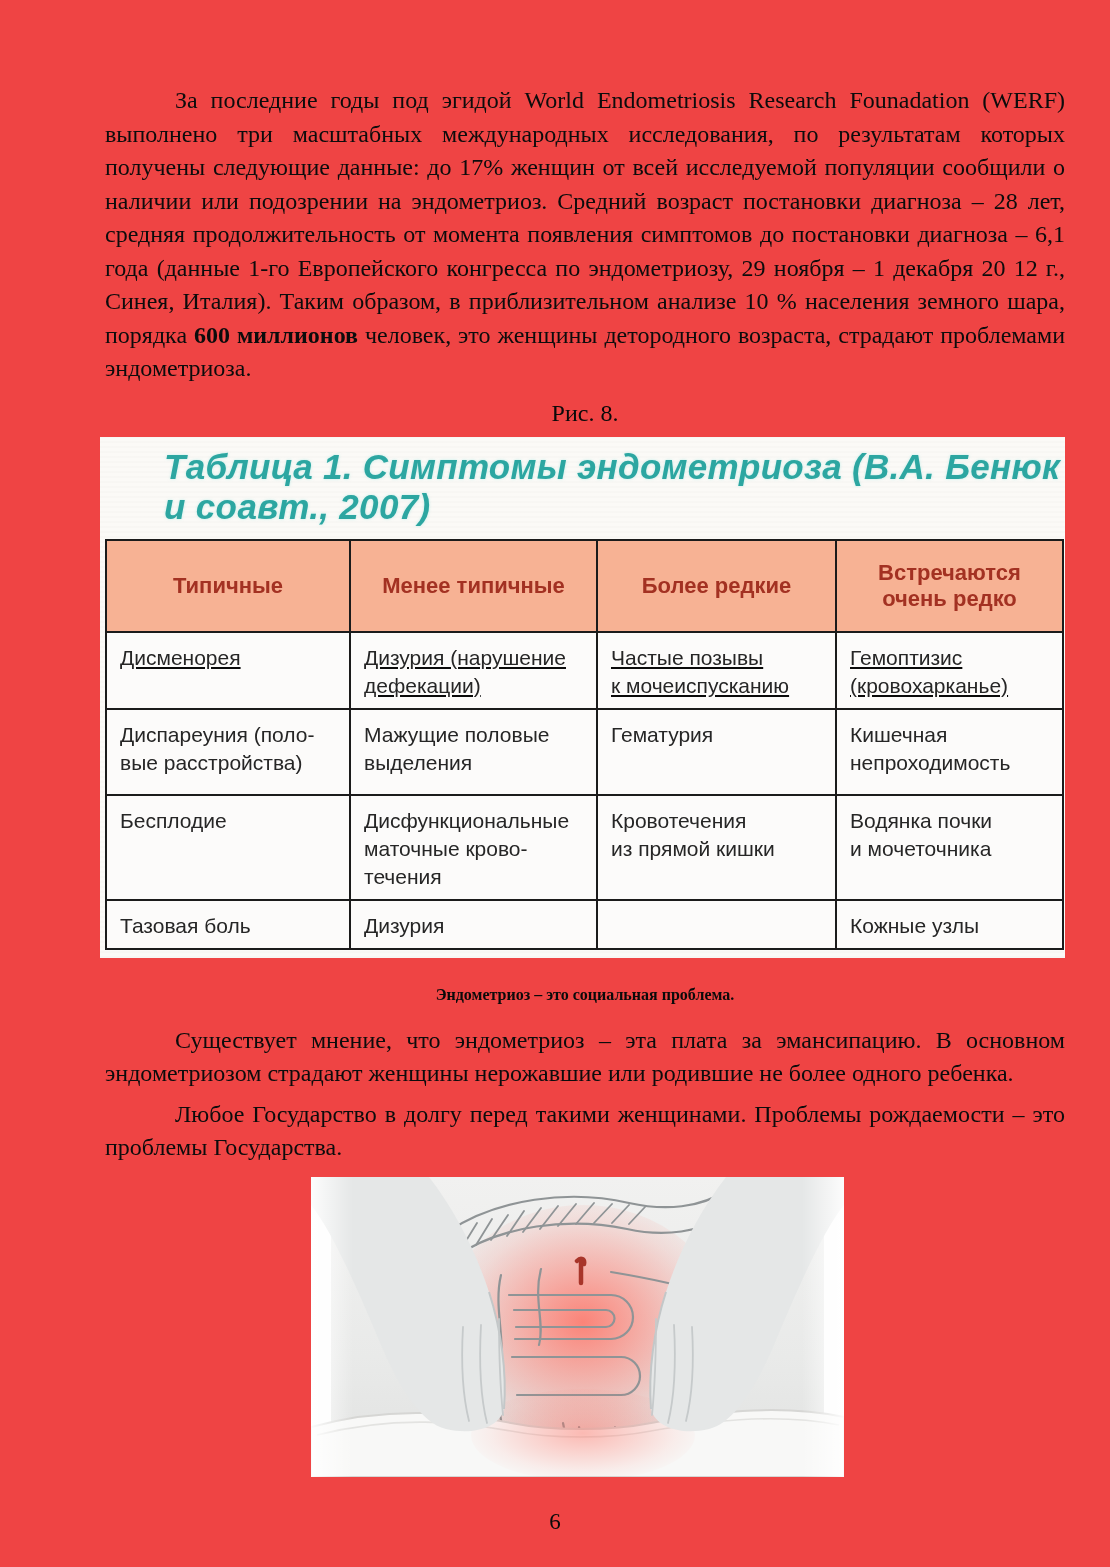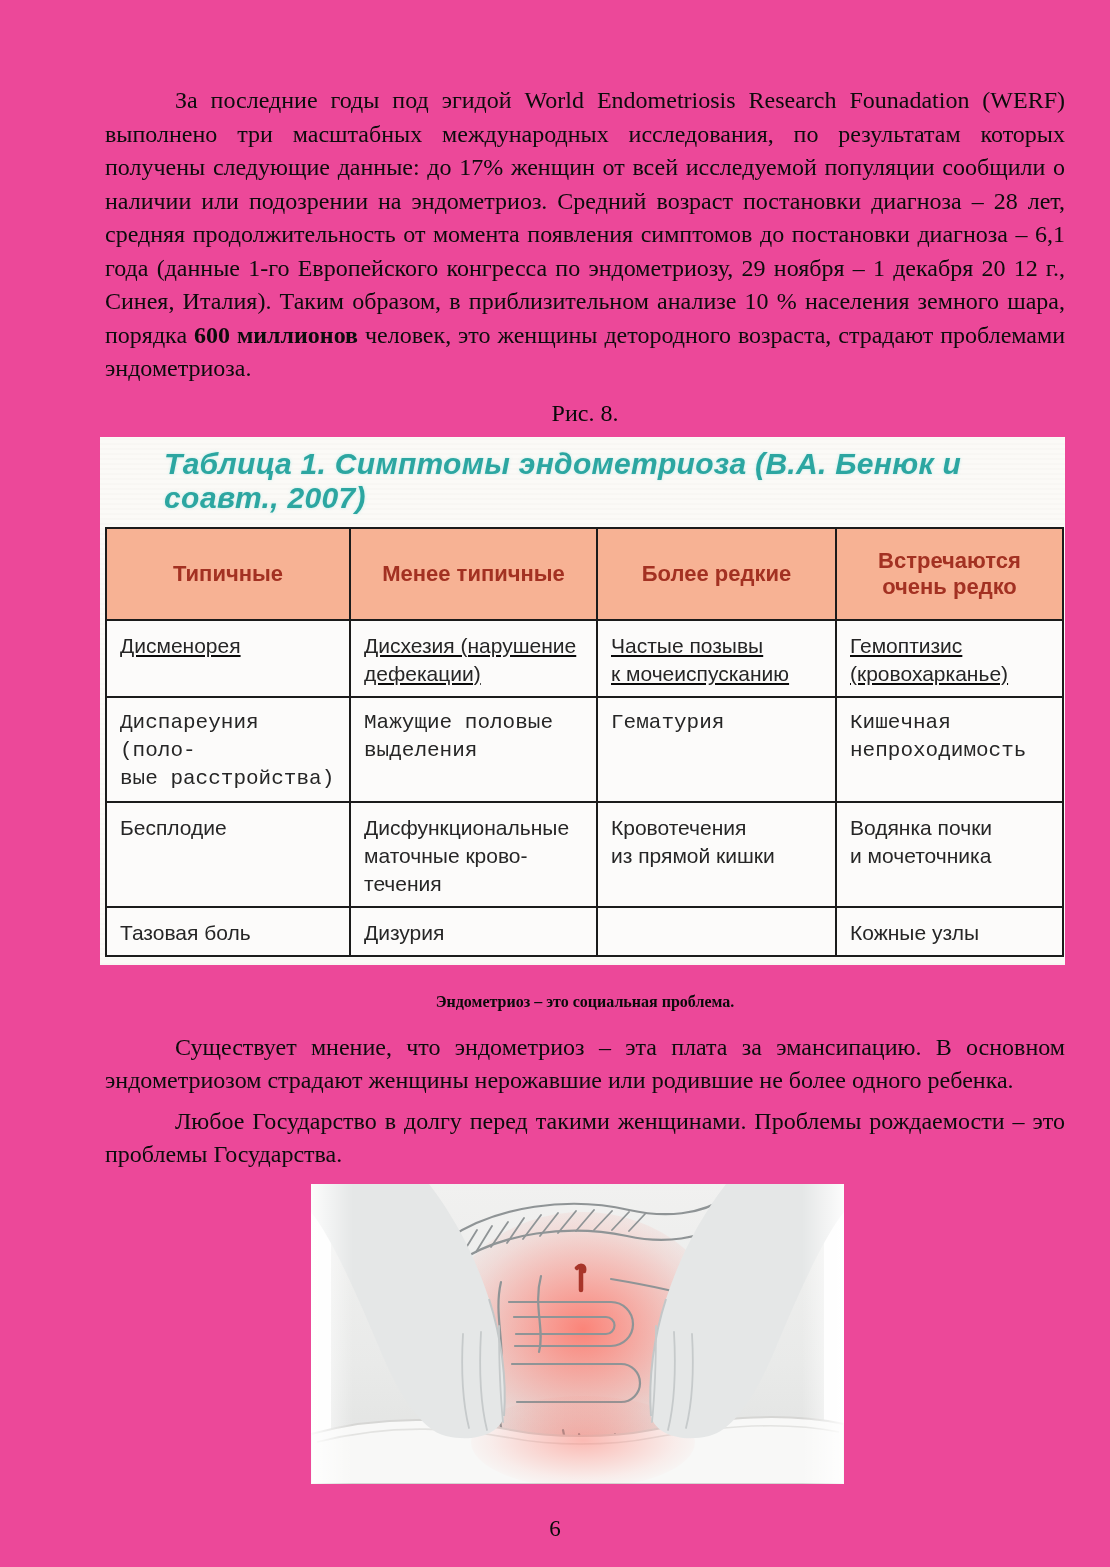--- a/index.html
+++ b/index.html
@@ -1,51 +1,51 @@
 <!DOCTYPE html>
 <html style="--table-title: #2ca6a1; --table-header-bg: #f7b294; --table-header-text: #a33122; --pain-glow: #ff6a5c;"><head>
 <meta charset="utf-8">
 <style>
   html,body { margin:0; padding:0; background:#ffffff; }
   .page {
-    position:relative; width:1110px; height:1567px; background:#ec4899;
+    position:relative; width:1110px; height:1567px; background:#ef4444;
     font-family:"Liberation Serif", serif; color:#0a0a0a; overflow:hidden;
     padding-top:84px; box-sizing:border-box;
   }
   .text-col { margin-left:105px; width:960px; }
   p.para {
     font-size:24px; line-height:33.5px; text-align:justify; text-align-last:left;
     margin:0; text-indent:70px; color:#0c0c0c;
   }
   p.p3 { margin-top:7px; }
   .caption { text-align:center; font-size:24px; margin:14px 0 10px; }
   
   .scan {
     margin-left:100px; width:965px; background:#fbfaf7; padding:6px 0 8px;
     background-image:repeating-linear-gradient(0deg, rgba(60,50,40,0.015) 0 2px, transparent 2px 5px);
   }
   .scan-title {
     font-family:"Liberation Sans", sans-serif; font-weight:bold; font-style:italic;
-    font-size:30px; color:var(--table-title,#2ca6a1); padding:4px 0 12px 64px;
+    font-size:35px; color:var(--table-title,#2ca6a1); padding:4px 0 12px 64px;
     text-shadow:0 0 3px rgba(140,225,220,0.55); letter-spacing:0.3px;
   }
   table.symptoms {
     border-collapse:collapse; margin-left:5px; width:957px; table-layout:fixed;
     font-family:"Liberation Sans", sans-serif;
   }
   table.symptoms th, table.symptoms td { border:2px solid #1b1b1b; white-space:pre-line; }
   table.symptoms th {
     background:var(--table-header-bg,#f7b294); color:var(--table-header-text,#a33122);
     font-size:22px; font-weight:bold; text-align:center; vertical-align:middle;
   }
   table.symptoms td {
     font-size:21px; color:#262626; padding:11px 10px 8px 13px;
     vertical-align:top; line-height:28px; background:#fcfbfa;
   }
-  tr.hr { height:92px; } tr.r1 { height:70px;text-decoration:underline; } tr.r2 { height:86px;font-family:Liberation Mono, monospace; }
+  tr.hr { height:92px; } tr.r1 { height:70px;text-decoration:underline; } tr.r2 { height:86px; }
   tr.r3 { height:98px; } tr.r4 { height:42px; }
   h2.heading { font-size:16px; text-align:center; font-weight:bold; margin:28px 0 20px; }
   figure.abdomen-figure { margin:12px 0 0 311px; width:533px; height:300px; }
   .page-num { text-align:center; font-size:23px; margin-top:32px; }
 </style>
 </head>
 <body>
 
 <div class="page">
 
@@ -68,21 +68,21 @@
           <th>Типичные</th>
           <th>Менее типичные</th>
           <th>Более редкие</th>
           <th>Встречаются
 очень редко</th>
         </tr>
       </thead>
       <tbody>
         <tr class="r1">
           <td>Дисменорея</td>
-          <td>Дисхезия (нарушение
+          <td>Дизурия (нарушение
 дефекации)</td>
           <td>Частые позывы
 к мочеиспусканию</td>
           <td>Гемоптизис
 (кровохарканье)</td>
         </tr>
         <tr class="r2">
           <td>Диспареуния (поло-
 вые расстройства)</td>
           <td>Мажущие половые

